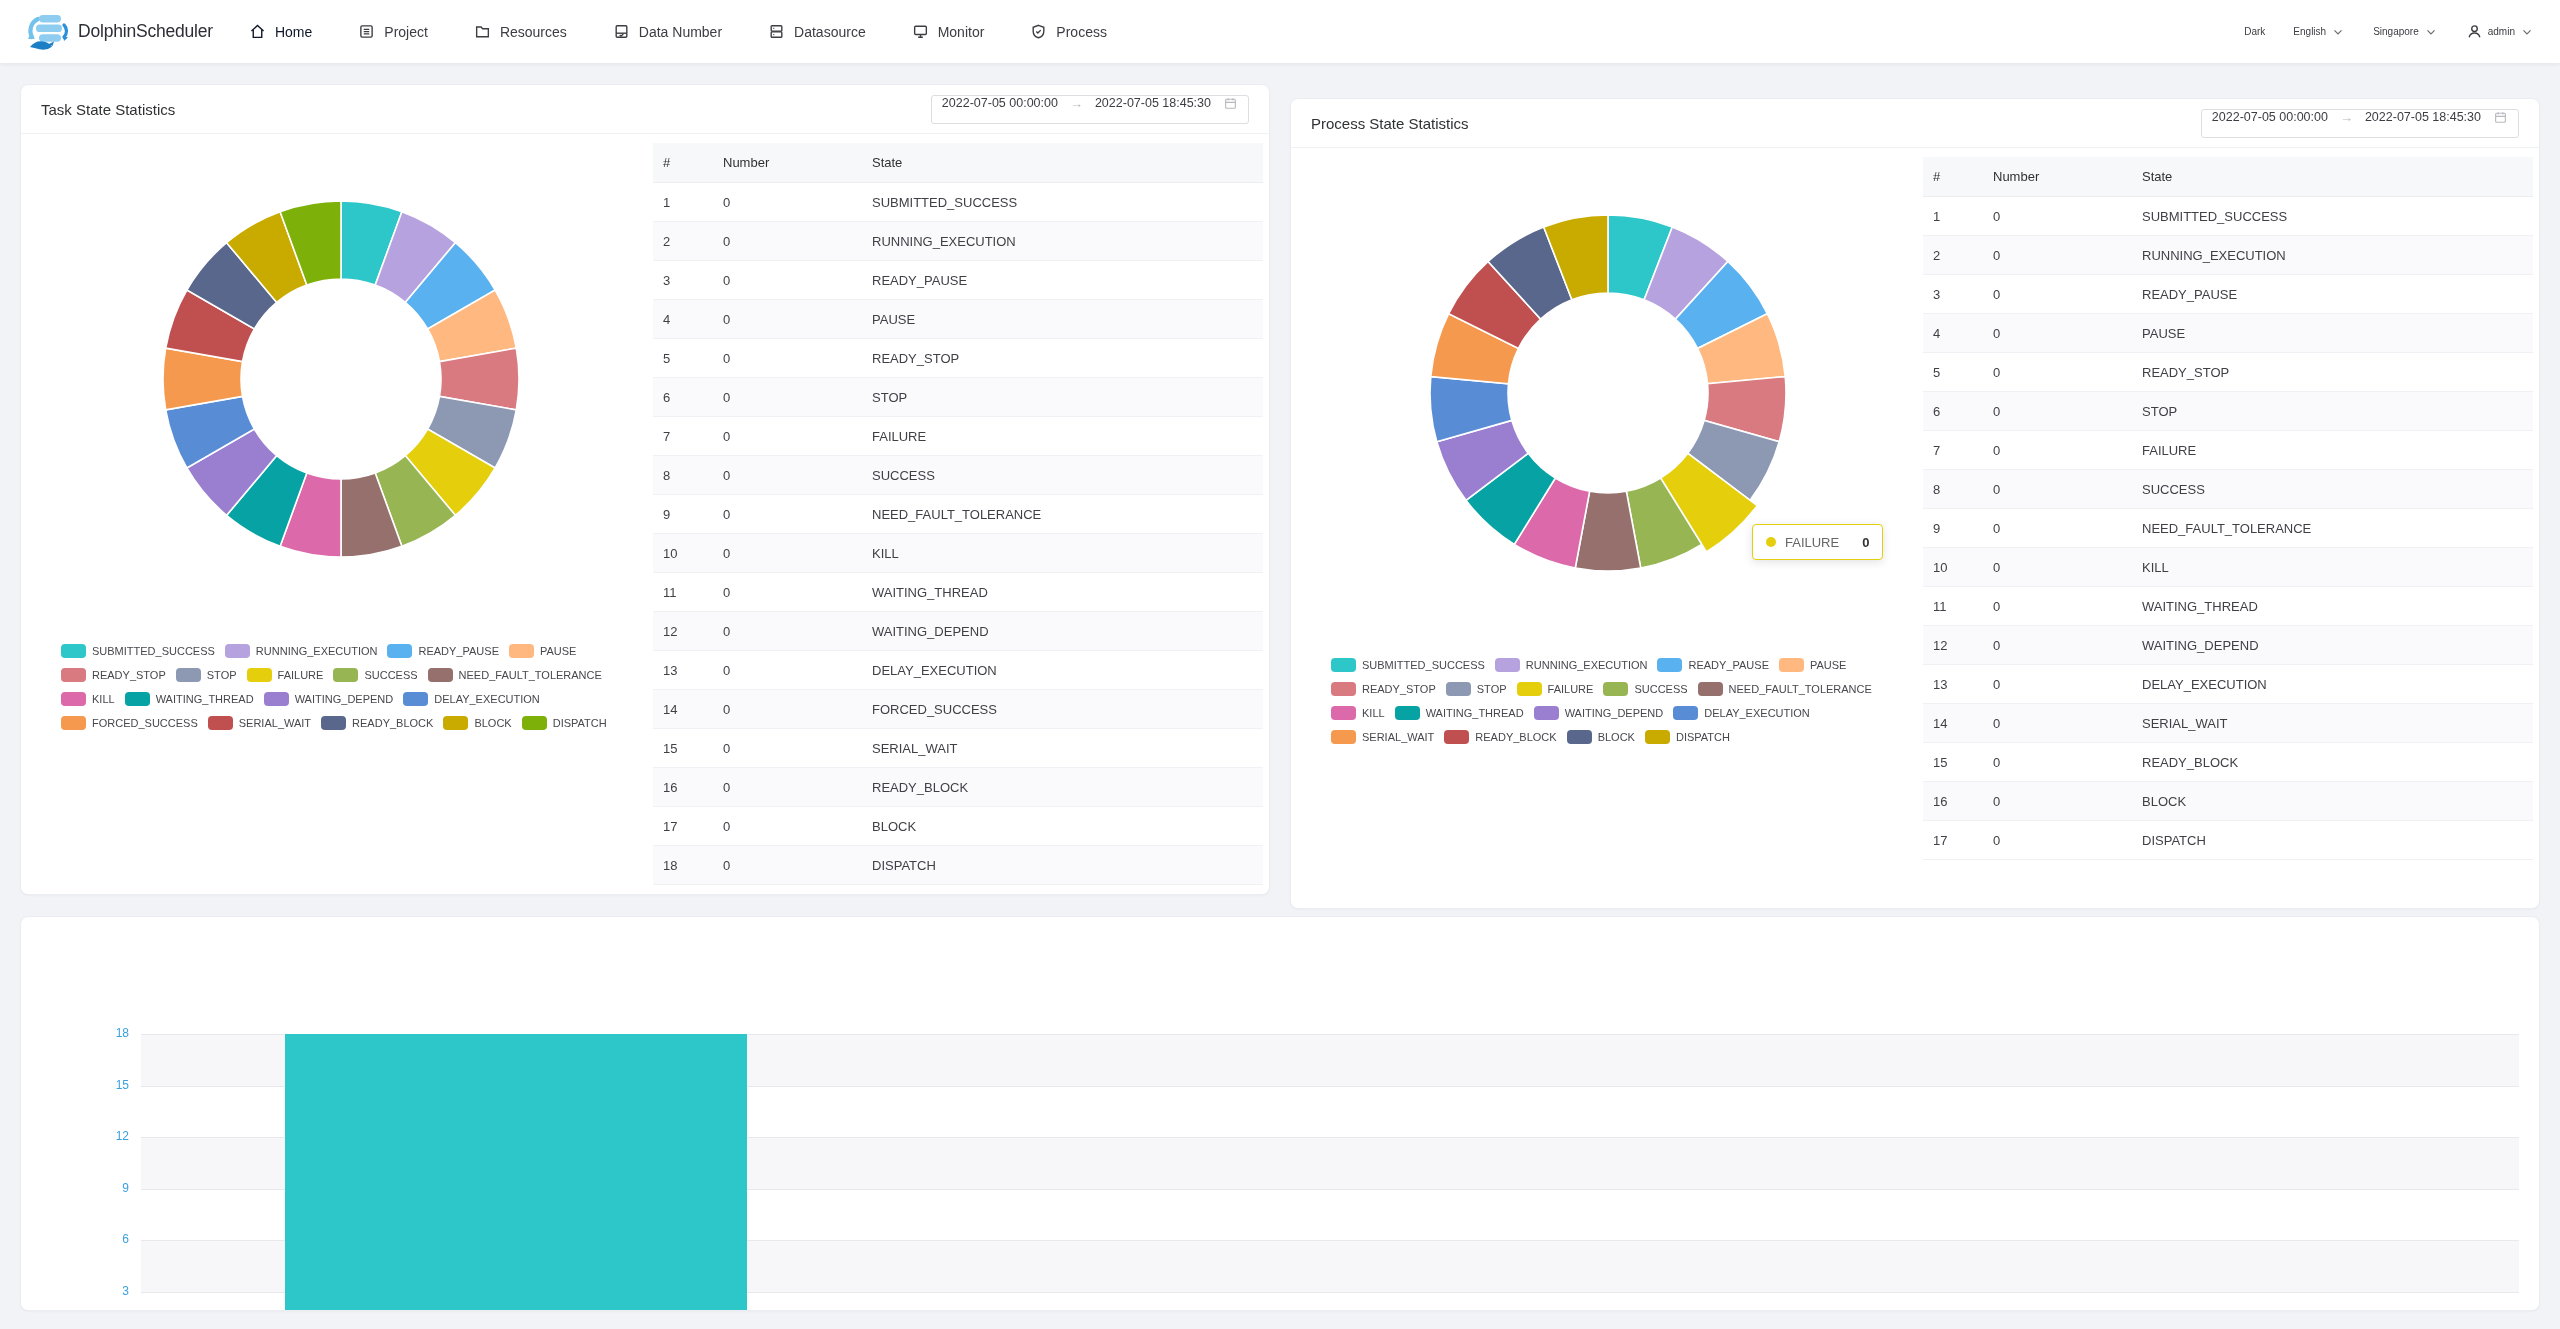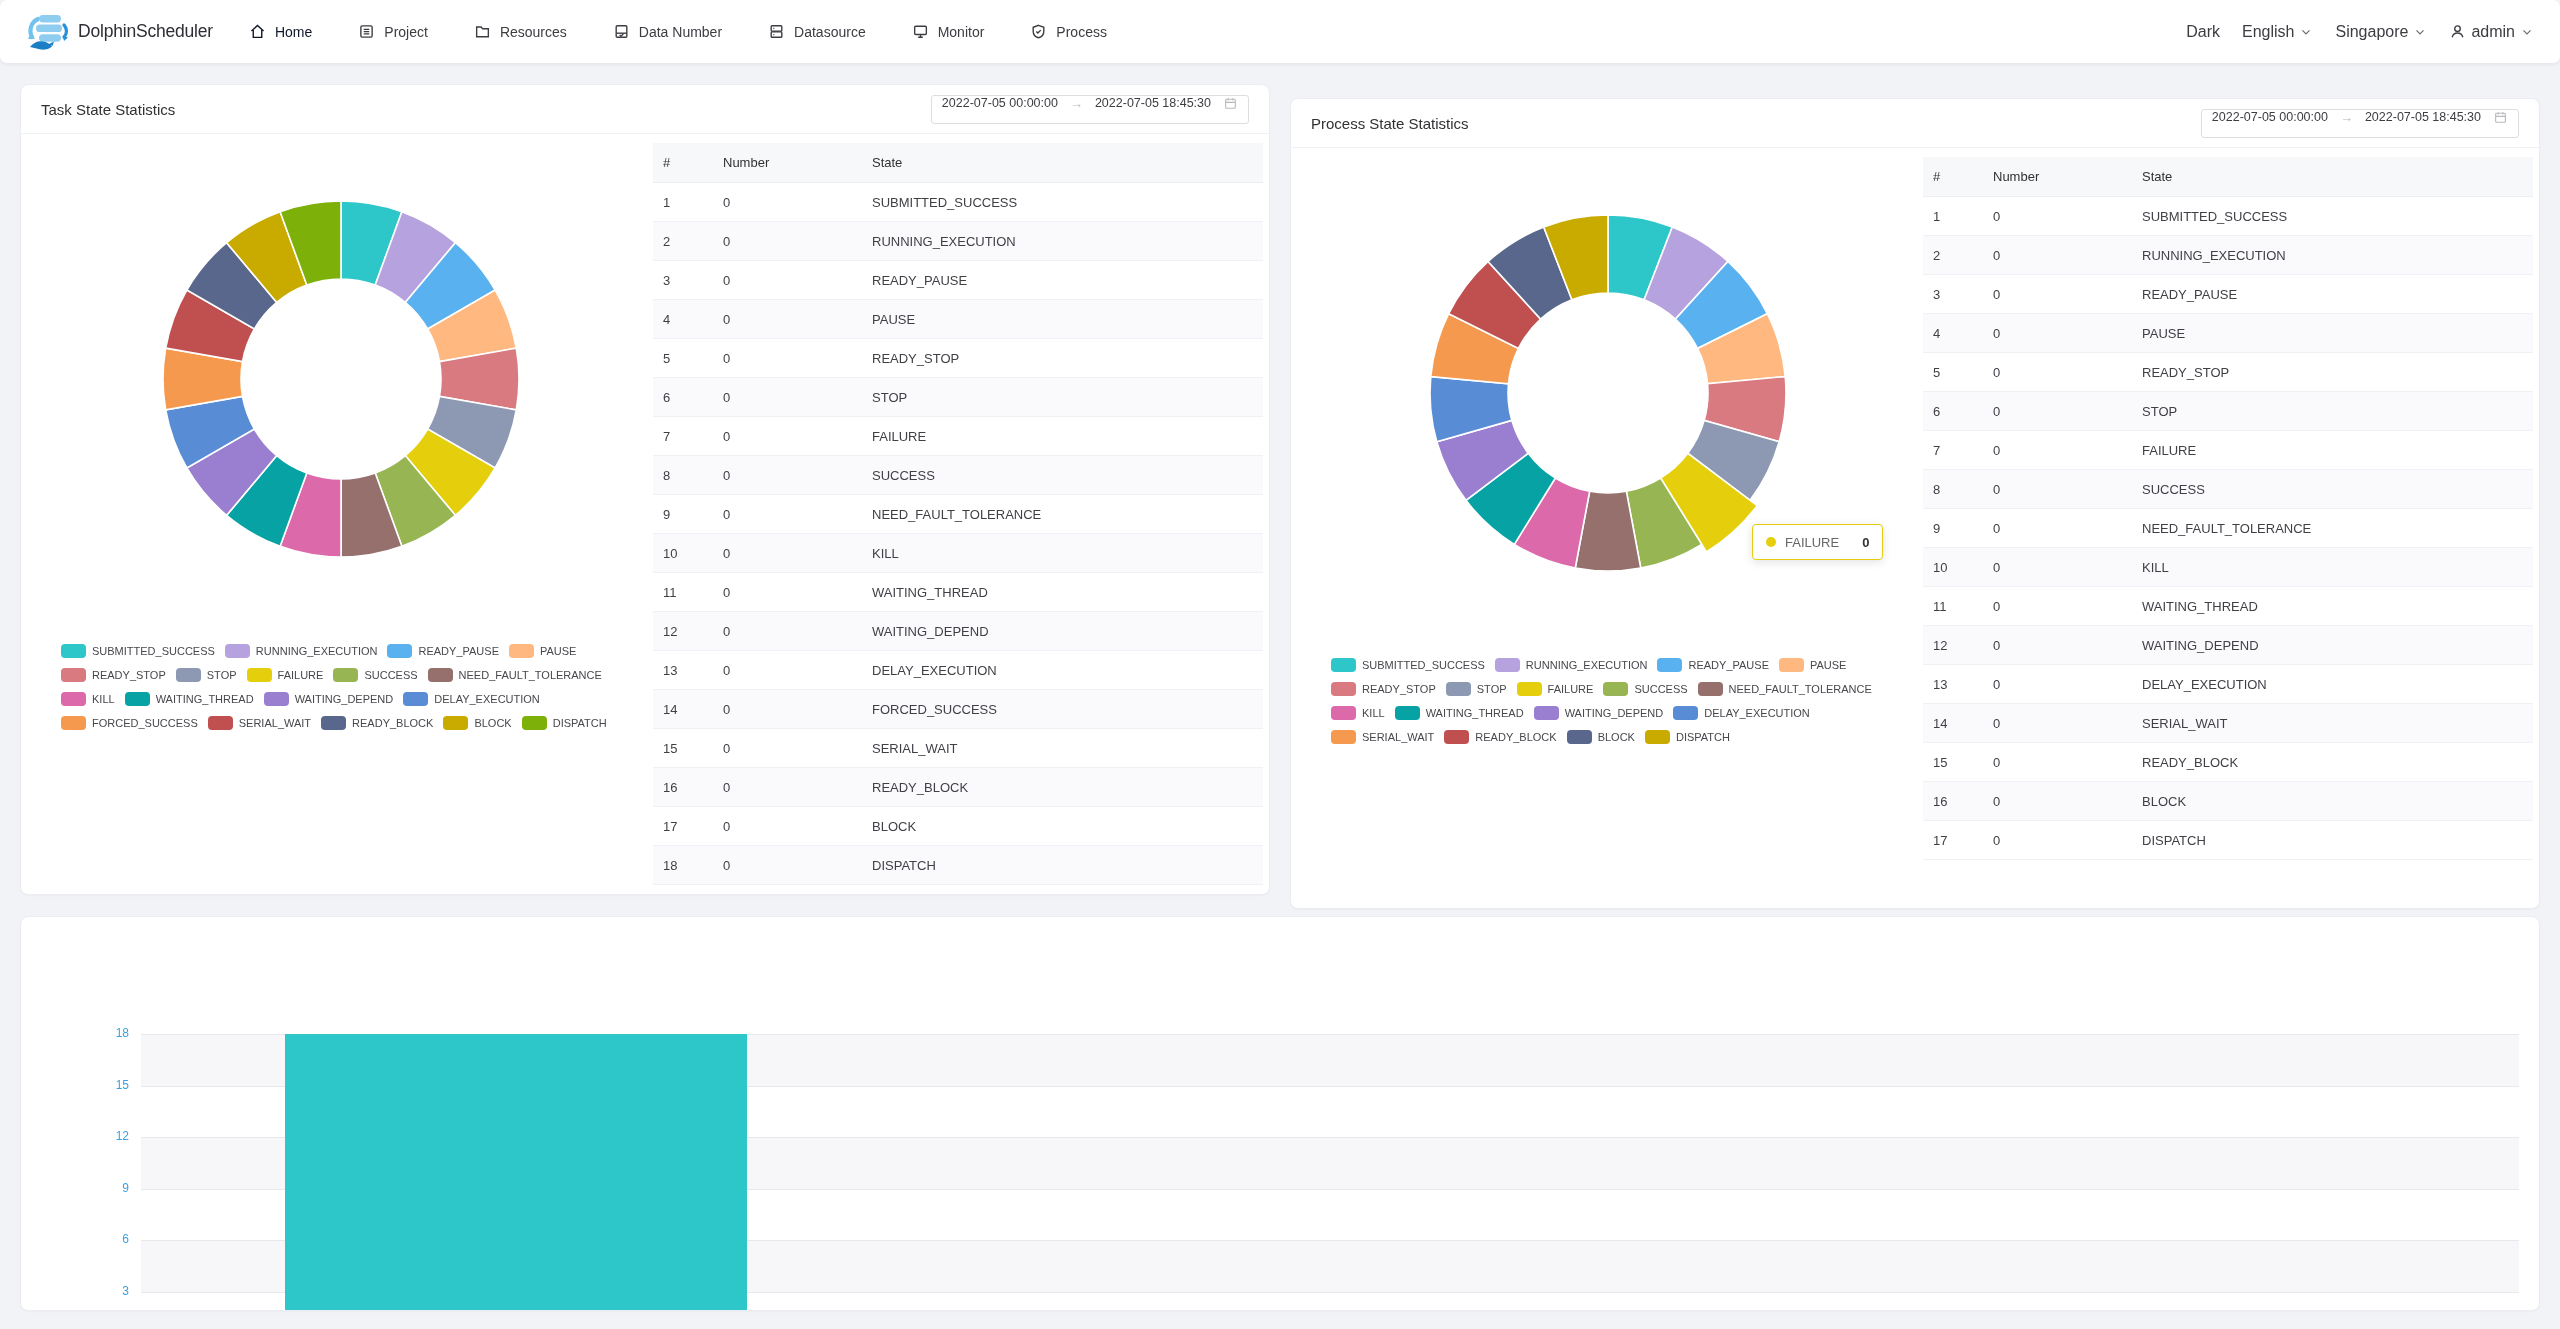--- a/index.html
+++ b/index.html
@@ -3,29 +3,29 @@
 <meta charset="utf-8">
 <style>
   * { margin:0; padding:0; box-sizing:border-box; }
   html,body { background:#e9eaee; }
   .page { position:relative; width:2560px; height:1329px; background:#f2f3f7;
           font-family:"Liberation Sans", sans-serif; overflow:hidden; }
 
   
   .navbar { position:absolute; top:0; left:0; right:0; height:63px; background:#fff;
             box-shadow:0 1px 4px rgba(0,21,41,.08); display:flex; align-items:center;
-            padding:0 26px; z-index:5;border-radius:7px; }
+            padding:0 26px; z-index:5; }
   .brand { display:flex; align-items:center; gap:8px; }
   .brand-name { font-size:17.5px; color:#2d2d35; font-weight:500; letter-spacing:-0.2px; }
   .menu { display:flex; align-items:center; gap:46px; margin-left:36px; }
   .menu-item { display:flex; align-items:center; gap:9px; font-size:14px; color:#3c3c42; cursor:pointer; }
   .menu-item .mi { display:flex; align-items:center; }
   .menu-item.active { color:#0f172a; }
-  .nav-right { margin-left:auto; display:flex; align-items:center; gap:22px;
-               font-size:16px; color:#3c3c42; }
+  .nav-right { margin-left:auto; display:flex; align-items:center; gap:28px;
+               font-size:10px; color:#3c3c42; }
   .nav-ctrl { display:flex; align-items:center; gap:5px; cursor:pointer; }
   .chev { color:#6b6b72; display:flex; }
 
   
   .card { position:absolute; background:#fff; border-radius:8px; border:1px solid #ebedf2;
           box-shadow:0 1px 2px rgba(0,0,0,.03); }
   #card-task    { left:20px;   top:84px;  width:1250px; height:811px; }
   #card-process { left:1290px; top:98px;  width:1250px; height:811px; }
   #card-bottom  { left:20px;   top:916px; width:2520px; height:395px; overflow:hidden; }
   .card-header { height:49px; display:flex; align-items:center; justify-content:space-between;

